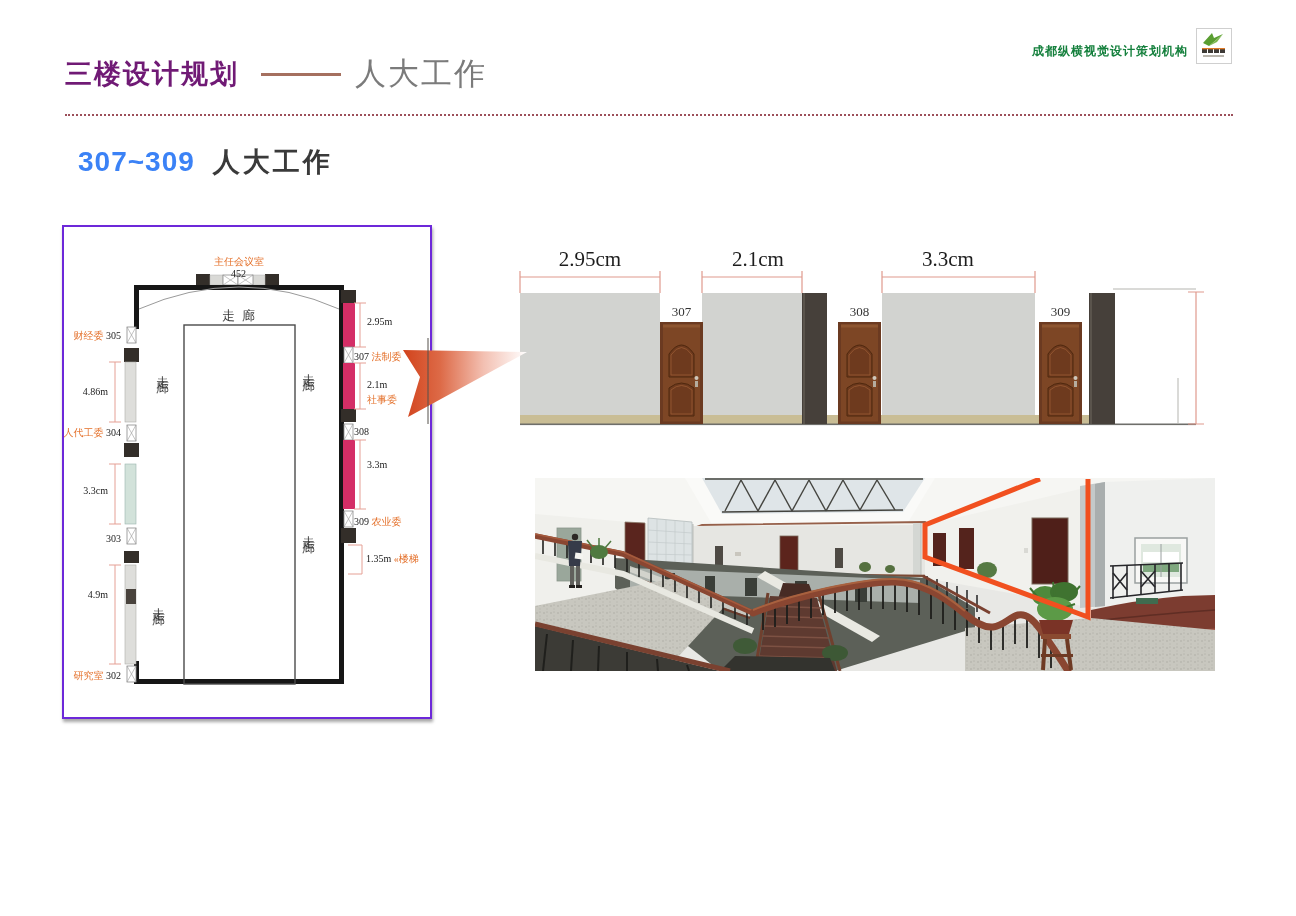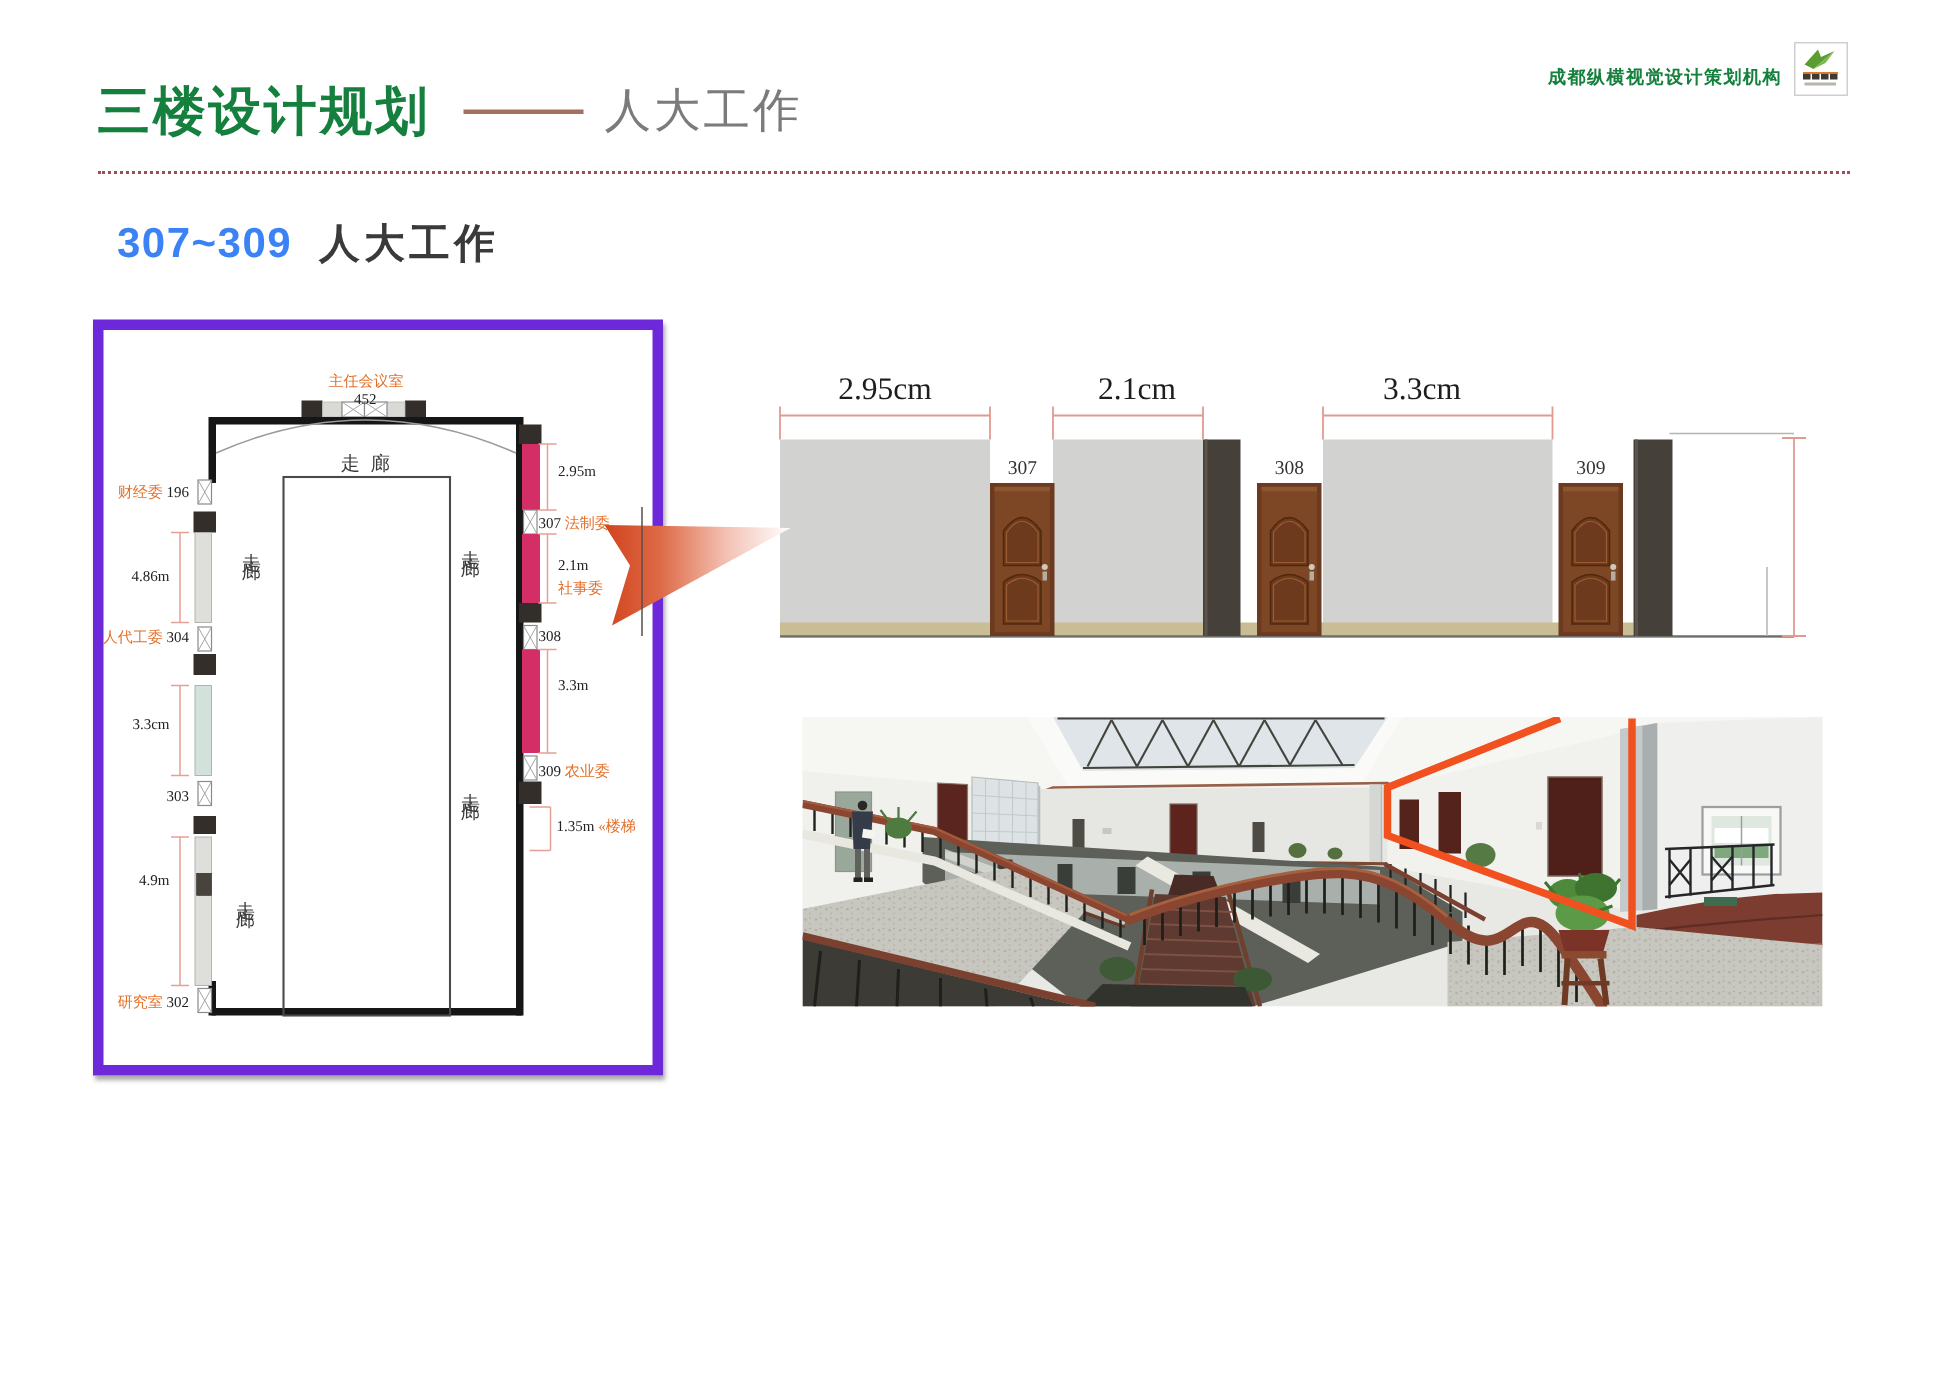--- a/index.html
+++ b/index.html
@@ -1,32 +1,32 @@
 <!DOCTYPE html>
 <html><head>
 <meta charset="utf-8">
 <style>
   html,body{margin:0;padding:0;background:#ffffff;}
   .page{position:relative;width:1296px;height:916px;background:#ffffff;overflow:hidden;
         font-family:"Liberation Sans","DejaVu Sans",sans-serif;}
   
   .header-row{position:absolute;left:65px;top:48px;height:52px;display:flex;align-items:center;}
-  .main-title{font-size:35px;font-weight:bold;color:#15803d;letter-spacing:2px;}
+  .main-title{font-size:27px;font-weight:bold;color:#701a75;letter-spacing:2px;}
   .title-dash{display:inline-block;width:80px;height:3px;background:#a5705f;margin:0 14px 0 22px;}
   .title-suffix{font-size:31px;color:#7b7b7b;letter-spacing:2px;}
   .agency{position:absolute;top:28px;right:64px;display:flex;align-items:flex-end;}
   .agency-name{font-size:12px;font-weight:bold;color:#15803d;margin:0 8px 4px 0;letter-spacing:1px;}
   .logo-box{width:34px;height:34px;background:#fff;border:1px solid #cfcfcf;position:relative;}
   .dotted-rule{position:absolute;left:65px;right:63px;top:114px;border-top:2px dotted #9c4f5a;}
   .section-row{position:absolute;left:78px;top:144px;display:flex;align-items:baseline;}
   .section-code{font-size:28px;font-weight:600;color:#3b82f6;letter-spacing:1px;}
   .section-name{font-size:27px;font-weight:600;color:#3a3a3a;margin-left:18px;letter-spacing:3px;}
   
-  .plan{position:absolute;left:62px;top:213px;width:366px;height:490px;background:#fff;
-        border:7px solid #6d28d9;box-shadow:1px 3px 3px rgba(0,0,0,.35);z-index:2;}
+  .plan{position:absolute;left:62px;top:225px;width:366px;height:490px;background:#fff;
+        border:2px solid #6d28d9;box-shadow:1px 3px 3px rgba(0,0,0,.35);z-index:2;}
   .plan svg{position:absolute;left:0;top:0;}
   .plan .lab{position:absolute;font-family:"Liberation Serif","DejaVu Serif",serif;
              font-size:10px;color:#222;white-space:nowrap;line-height:1;}
   .plan .orange{color:#e4702a;}
   .plan .vert{writing-mode:vertical-rl;text-orientation:upright;letter-spacing:4px;
               font-size:13px;color:#3b3b3b;}
   .plan .corridor-top{font-size:13px;color:#3b3b3b;letter-spacing:7px;}
   .rt{text-align:right;}
   
   .arrow-wrap{position:absolute;left:398px;top:338px;z-index:3;}
@@ -141,21 +141,21 @@
       </g>
     </svg>
 
     <div class="lab orange" style="left:150px;top:30px;">主任会议室</div>
     <div class="lab" style="left:167px;top:42px;">452</div>
     <div class="lab corridor-top" style="left:158px;top:82px;">走廊</div>
     <div class="lab vert" style="left:92px;top:138px;">走廊</div>
     <div class="lab vert" style="left:238px;top:136px;">走廊</div>
     <div class="lab vert" style="left:238px;top:298px;">走廊</div>
     <div class="lab vert" style="left:88px;top:370px;">走廊</div>
-    <div class="lab rt" style="right:309px;top:104px;width:80px;"><span class="orange">财经委</span> <span>196</span></div>
+    <div class="lab rt" style="right:309px;top:104px;width:80px;"><span class="orange">财经委</span> <span>305</span></div>
     <div class="lab rt" style="right:322px;top:160px;width:60px;">4.86m</div>
     <div class="lab rt" style="right:309px;top:201px;width:90px;"><span class="orange">人代工委</span> <span>304</span></div>
     <div class="lab rt" style="right:322px;top:259px;width:60px;">3.3cm</div>
     <div class="lab rt" style="right:309px;top:307px;width:60px;">303</div>
     <div class="lab rt" style="right:322px;top:363px;width:60px;">4.9m</div>
     <div class="lab rt" style="right:309px;top:444px;width:90px;"><span class="orange">研究室</span> <span>302</span></div>
     <div class="lab" style="left:303px;top:90px;">2.95m</div>
     <div class="lab" style="left:290px;top:125px;"><span>307</span> <span class="orange">法制委</span></div>
     <div class="lab" style="left:303px;top:153px;">2.1m</div>
     <div class="lab orange" style="left:303px;top:168px;">社事委</div>

